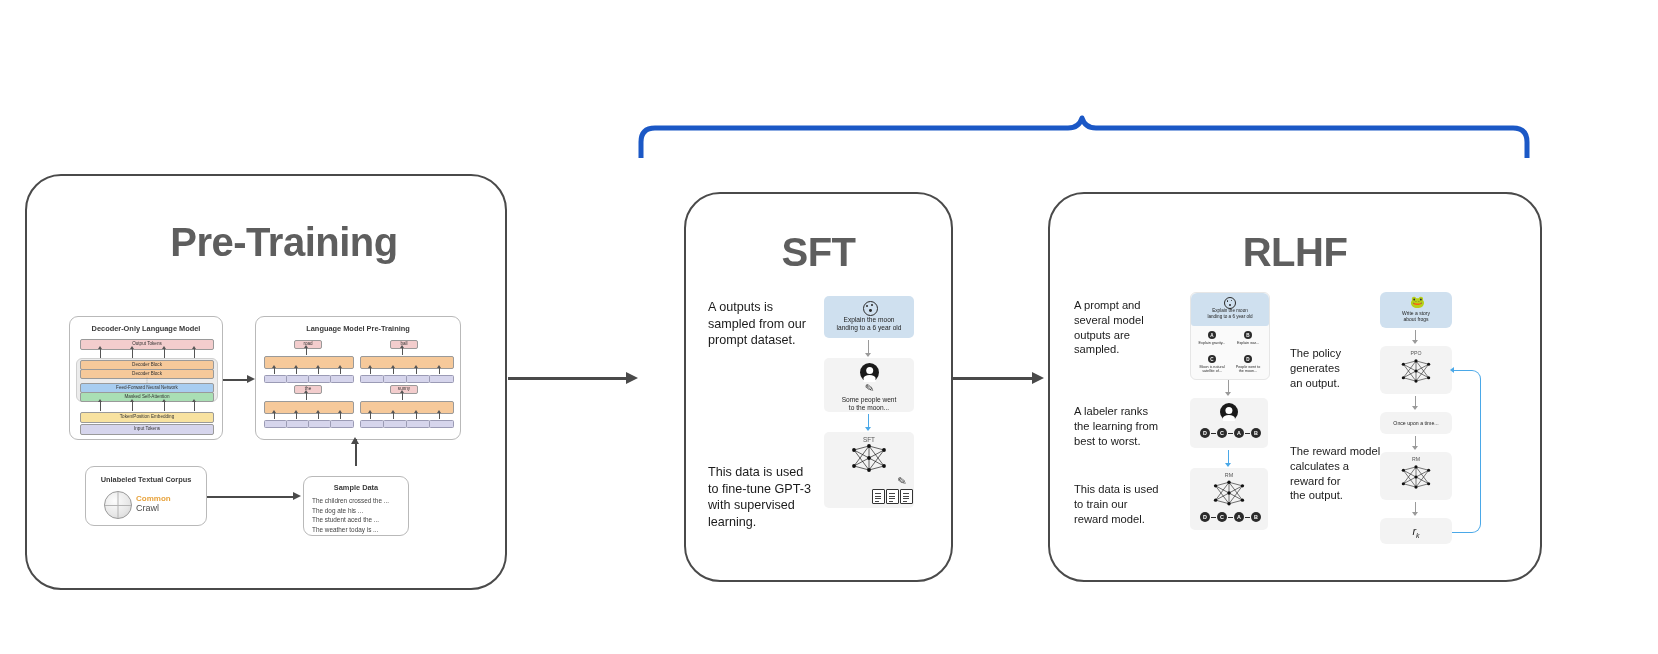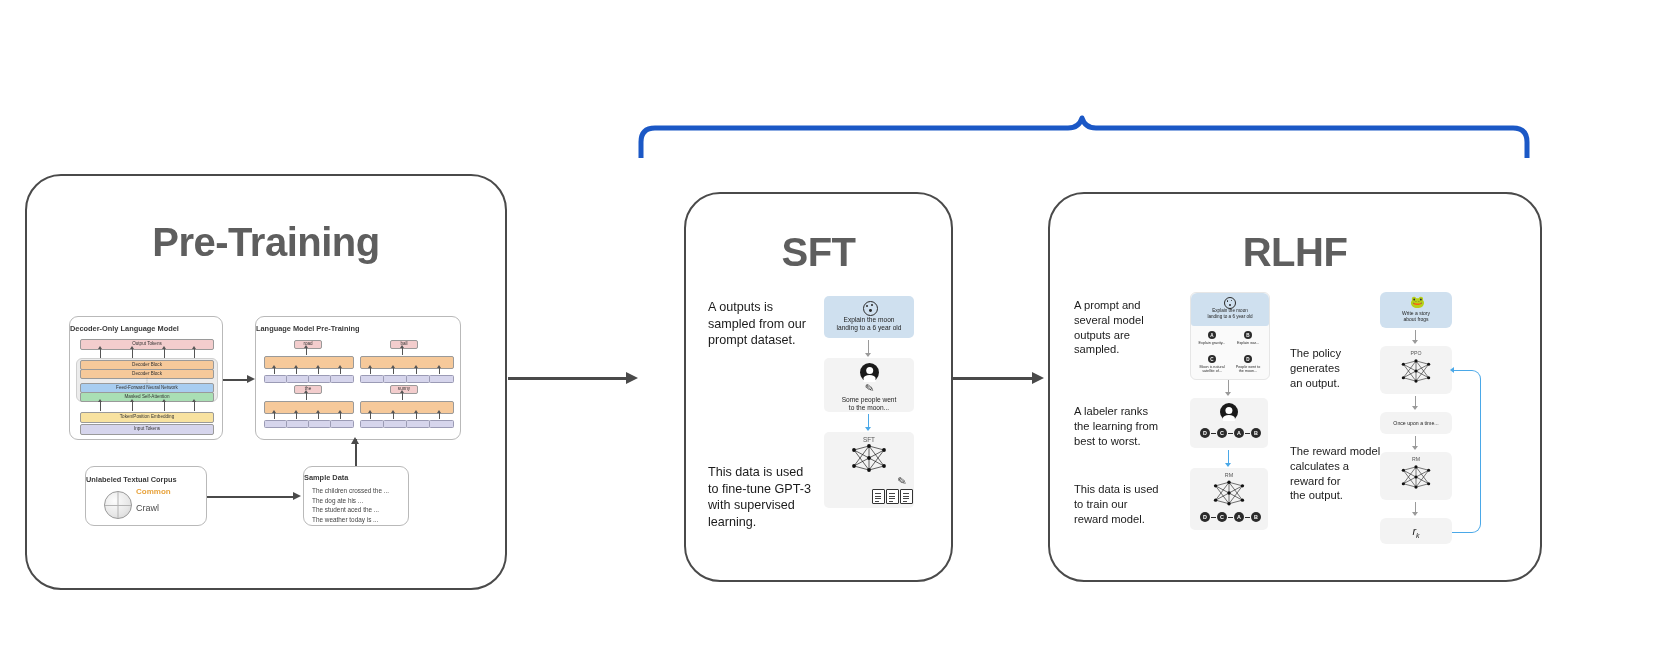--- a/index.html
+++ b/index.html
@@ -21,21 +21,21 @@
   #phase-rlhf{left:1048px;top:192px;width:490px;height:386px;}
 
   
   .flow-arrow{position:absolute;height:12px;}
   .flow-arrow .shaft{position:absolute;left:0;top:5px;height:2.5px;background:#4a4a4a;}
   .flow-arrow .head{position:absolute;top:0;width:0;height:0;
     border-top:6px solid transparent;border-bottom:6px solid transparent;border-left:12px solid #4a4a4a;}
 
   
   .inner-card{position:absolute;border:1px solid #b9b9b9;border-radius:9px;background:#fff;}
-  .inner-card-title{position:absolute;left:0;width:100%;color:#3a3a3a;}
+  .inner-card-title{position:absolute;left:0;width:100%;text-align:center;color:#3a3a3a;}
   .bar{position:absolute;border:0.7px solid #9a9a9a;border-radius:2px;
        font-size:4.6px;color:#333;text-align:center;line-height:1;
        display:flex;align-items:center;justify-content:center;overflow:hidden;}
   .tickarrow{position:absolute;width:1px;background:#555;}
   .tickarrow::after{content:"";position:absolute;left:-2px;top:-3px;width:0;height:0;
     border-left:2.5px solid transparent;border-right:2.5px solid transparent;border-bottom:3.5px solid #555;}
   .minibar{position:absolute;border:0.6px solid #9b9bb5;border-radius:1.5px;background:#d6d5ec;}
   .sample-line{font-size:6.4px;color:#444;line-height:9.5px;white-space:nowrap;}
   .globe{position:absolute;border-radius:50%;border:1px solid #999;background:
      radial-gradient(circle at 38% 34%, #fdfdfd 0%, #e7e7e7 60%, #cfcfcf 100%);}
@@ -92,21 +92,21 @@
     <div class="shaft" style="width:118px;"></div>
       <div class="head" style="left:118px;"></div>
   </div>
 
   <div class="flow-arrow" style="left:918px;top:372px;width:126px;">
     <div class="shaft" style="width:114px;"></div>
       <div class="head" style="left:114px;"></div>
   </div>
 
   <div class="phase" id="phase-pre">
-    <div class="phase-title" style="top:44px;">Pre-Training</div>
+    <div class="phase-title" style="top:44px;padding-left:18px;">Pre-Training</div>
 
     <div class="inner-card" style="left:42px;top:140px;width:152px;height:122px;">
       <div class="inner-card-title" style="top:7px;font-size:7.4px;font-weight:bold;">Decoder-Only Language Model</div>
 
       <div class="bar" style="left:10px;top:22px;width:132px;height:9px;background:#f3cdcd;">Output Tokens</div>
       <div class="tickarrow" style="left:30px;top:32px;height:9px;"></div>
       <div class="tickarrow" style="left:62px;top:32px;height:9px;"></div>
       <div class="tickarrow" style="left:94px;top:32px;height:9px;"></div>
       <div class="tickarrow" style="left:124px;top:32px;height:9px;"></div>
 
@@ -179,30 +179,30 @@
       <div class="tickarrow" style="left:183px;top:96px;height:6px;"></div>
       <div class="minibar" style="left:104px;top:103px;width:22px;height:6px;"></div>
       <div class="minibar" style="left:127px;top:103px;width:22px;height:6px;"></div>
       <div class="minibar" style="left:150px;top:103px;width:22px;height:6px;"></div>
       <div class="minibar" style="left:173px;top:103px;width:23px;height:6px;"></div>
     </div>
 
     <div class="inner-card" style="left:58px;top:290px;width:120px;height:58px;">
       <div class="inner-card-title" style="top:8px;font-size:7.4px;font-weight:bold;">Unlabeled Textual Corpus</div>
       <div class="globe" style="left:18px;top:24px;width:26px;height:26px;"></div>
-      <div style="position:absolute;left:50px;top:20px;font-size:8px;font-weight:bold;color:#e8a33d;">Common</div>
+      <div style="position:absolute;left:50px;top:27px;font-size:8px;font-weight:bold;color:#e8a33d;">Common</div>
       <div style="position:absolute;left:50px;top:36px;font-size:9px;color:#4b4b4b;">Crawl</div>
     </div>
 
     <div class="flow-arrow" style="left:180px;top:315px;width:96px;">
       <div class="shaft" style="width:86px;height:1.6px;"></div>
       <div class="head" style="left:86px;border-top-width:4px;border-bottom-width:4px;border-left-width:8px;top:1px;"></div>
     </div>
 
-    <div class="inner-card" style="left:276px;top:290px;width:104px;height:58px;">
+    <div class="inner-card" style="left:276px;top:300px;width:104px;height:58px;">
       <div class="inner-card-title" style="top:6px;font-size:7.4px;font-weight:bold;">Sample Data</div>
       <div style="position:absolute;left:8px;top:19px;">
         <div class="sample-line">The children crossed the ...</div>
         <div class="sample-line">The dog ate his ...</div>
         <div class="sample-line">The student aced the ...</div>
         <div class="sample-line">The weather today is ...</div>
       </div>
     </div>
 
     <div style="position:absolute;left:328px;top:263px;width:1.8px;height:27px;background:#4a4a4a;"></div>

